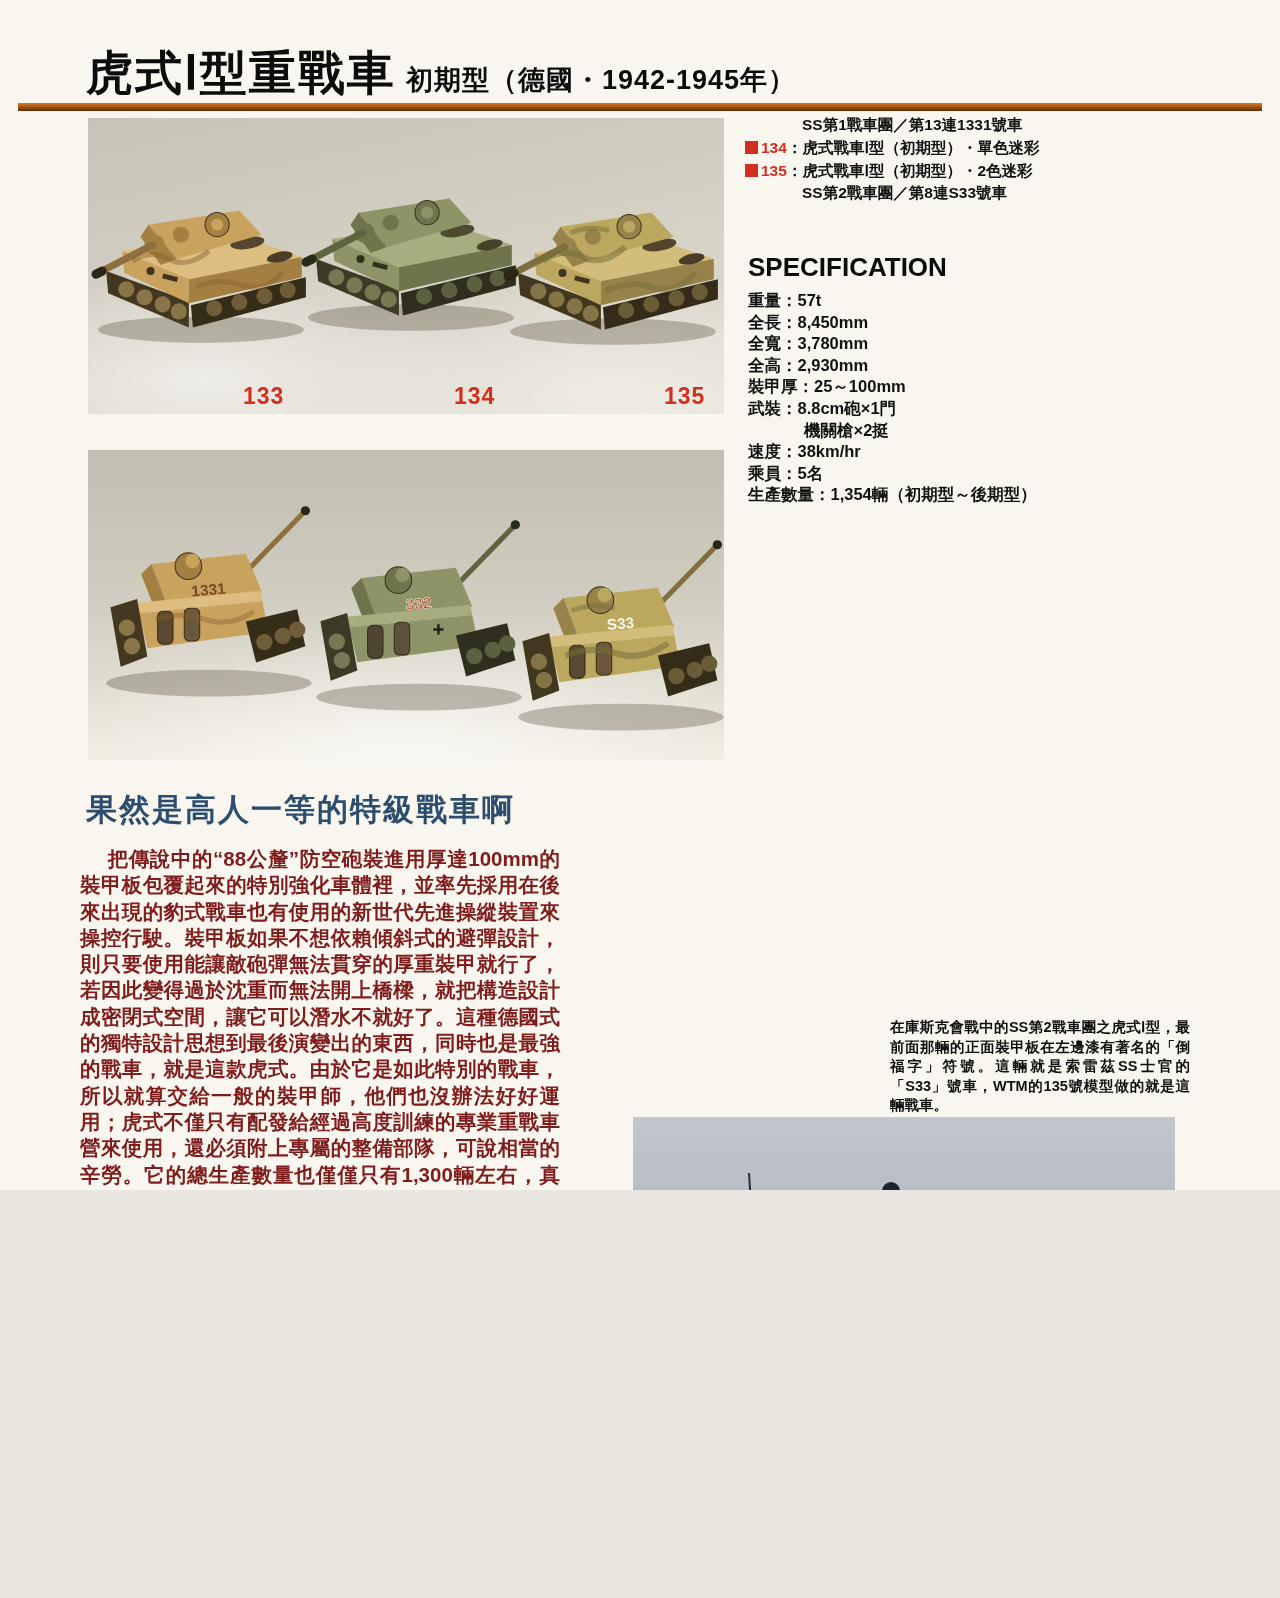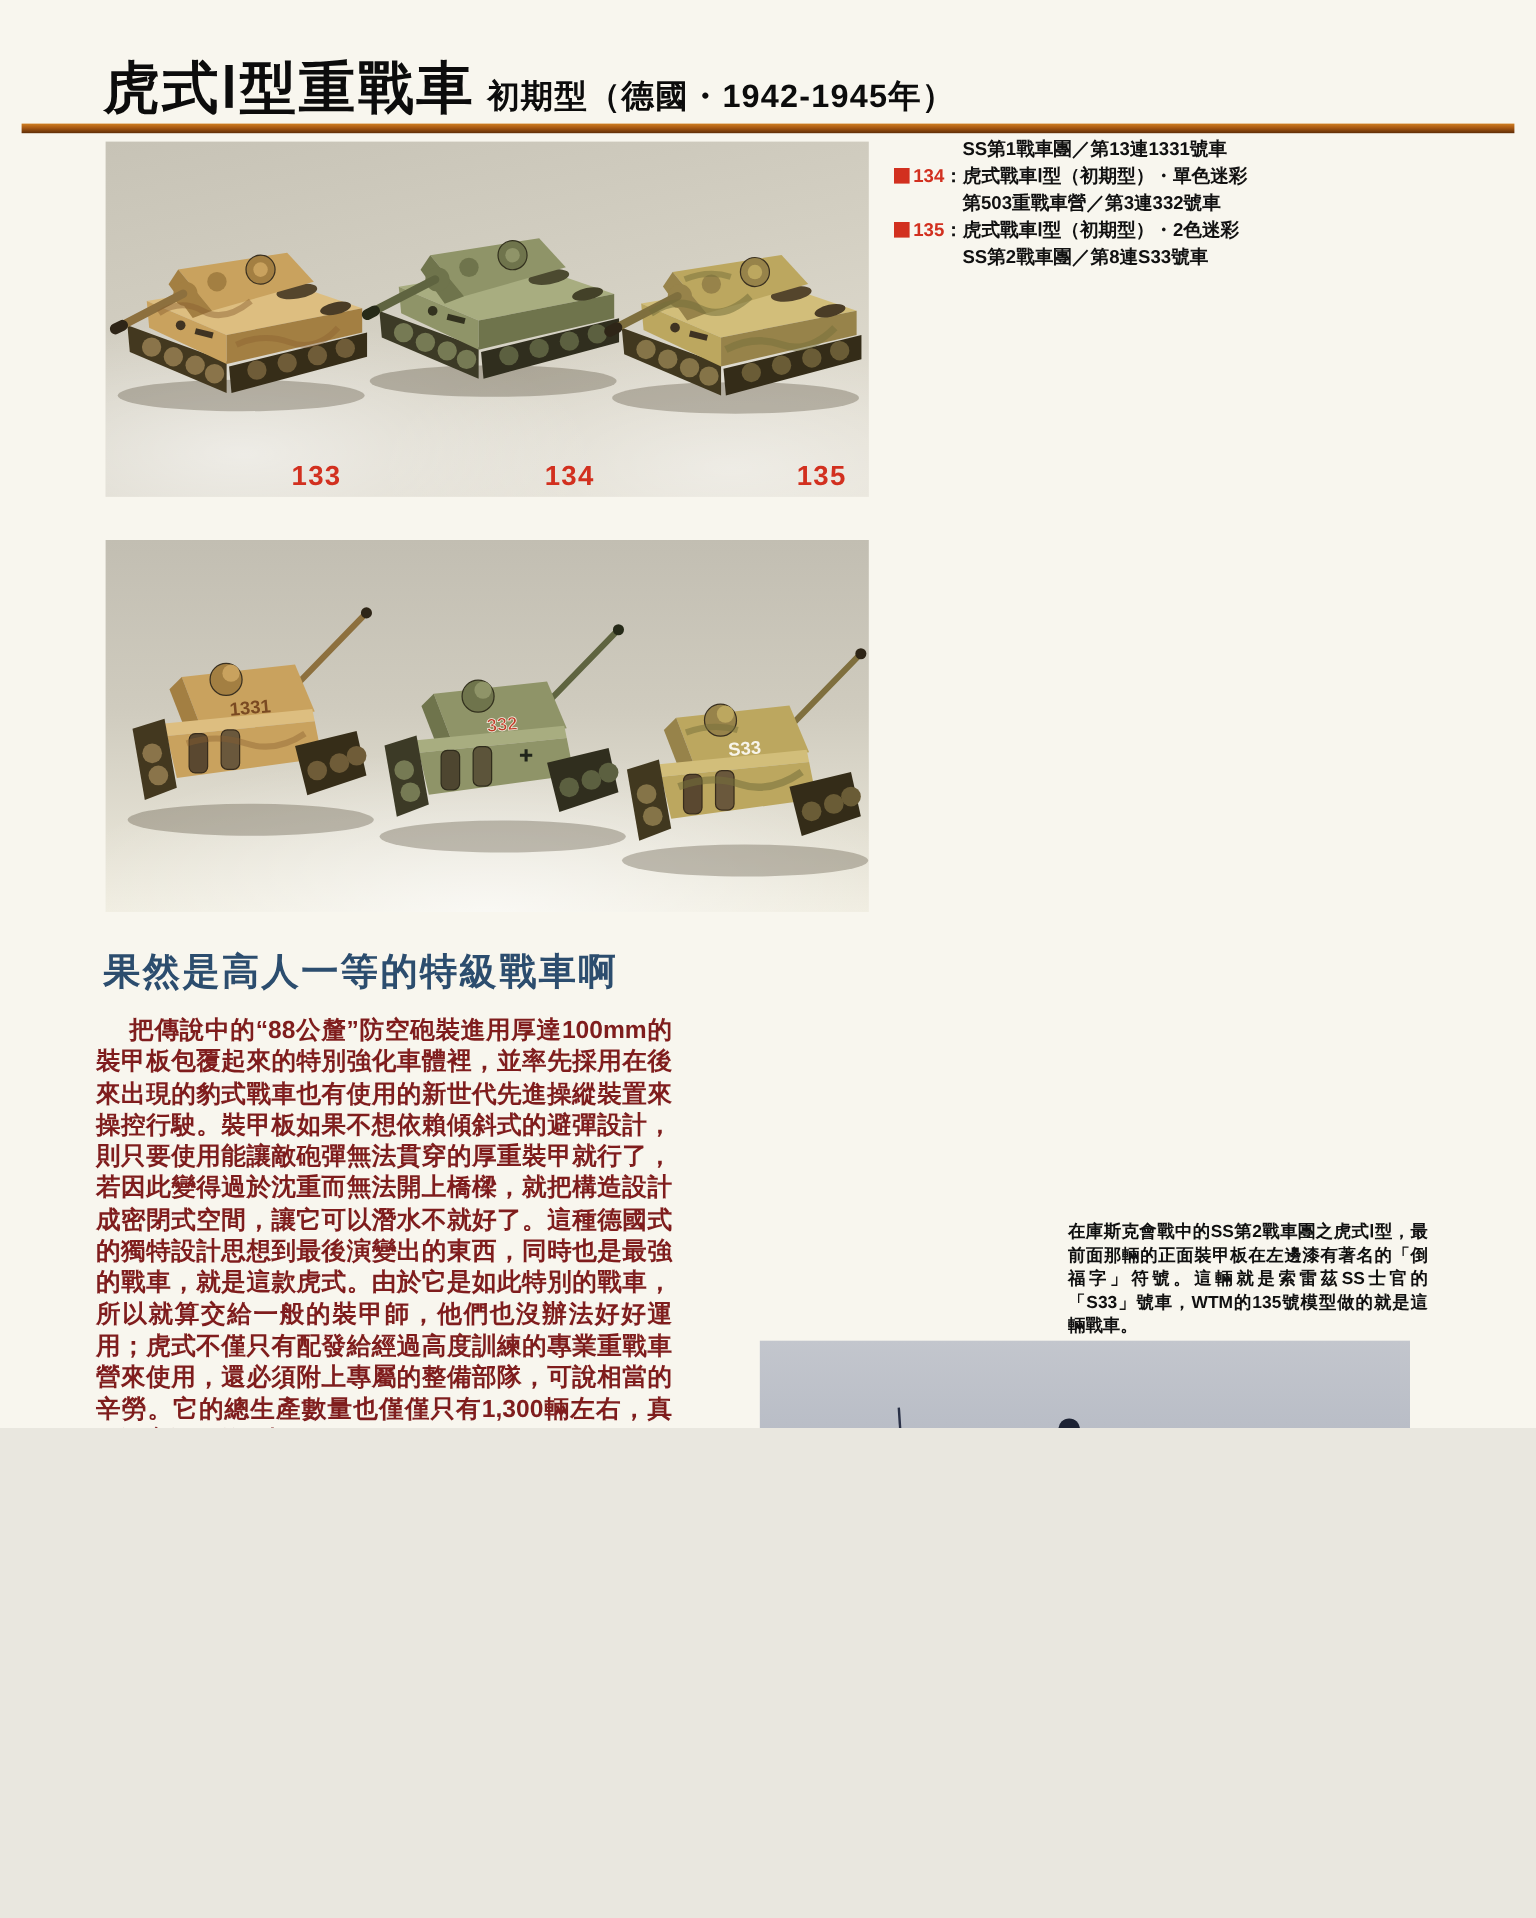--- a/index.html
+++ b/index.html
@@ -210,30 +210,42 @@
   </div>
 
   <ul class="model-list">
     <li>
       <div class="ml-line2">SS第1戰車團／第13連1331號車</div>
     </li>
     <li>
       <div class="ml-line1">
         <span class="bullet"></span><span class="mnum">134</span><span>：</span><span>虎式戰車Ⅰ型（初期型）・單色迷彩</span>
       </div>
-      <div class="ml-line2">第503重戰車營／第3連332號車</div>
     </li>
     <li>
       <div class="ml-line1">
         <span class="bullet"></span><span class="mnum">135</span><span>：</span><span>虎式戰車Ⅰ型（初期型）・2色迷彩</span>
       </div>
       <div class="ml-line2">SS第2戰車團／第8連S33號車</div>
     </li>
   </ul>
 
+  <div class="spec">
+    <div class="spec-heading">SPECIFICATION</div>
+    <div class="spec-line">重量：57t</div>
+    <div class="spec-line">全長：8,450mm</div>
+    <div class="spec-line">全寬：3,780mm</div>
+    <div class="spec-line">全高：2,930mm</div>
+    <div class="spec-line">裝甲厚：25～100mm</div>
+    <div class="spec-line">武裝：8.8cm砲×1門</div>
+    <div class="spec-line indent">機關槍×2挺</div>
+    <div class="spec-line">速度：38km/hr</div>
+    <div class="spec-line">乘員：5名</div>
+    <div class="spec-line">生產數量：1,354輛（初期型～後期型）</div>
+  </div>
 
   <div class="photo photo2">
 
     <svg class="tanksvg tr1 tank-tan" viewBox="0 0 230 200">
       <ellipse cx="112" cy="182" rx="100" ry="13" fill="rgba(70,60,40,0.30)"></ellipse>
       <line x1="138" y1="84" x2="206" y2="14" stroke="var(--gun)" stroke-width="5" stroke-linecap="round"></line>
       <circle cx="206" cy="14" r="4.5" fill="#2e2517"></circle>
       <polygon points="56,66 148,56 164,94 72,108" fill="var(--body)"></polygon>
       <polygon points="56,66 72,108 60,112 46,76" fill="var(--dark)"></polygon>
       <circle cx="92" cy="68" r="13" fill="var(--dark)" stroke="#3a3020" stroke-width="1"></circle>

